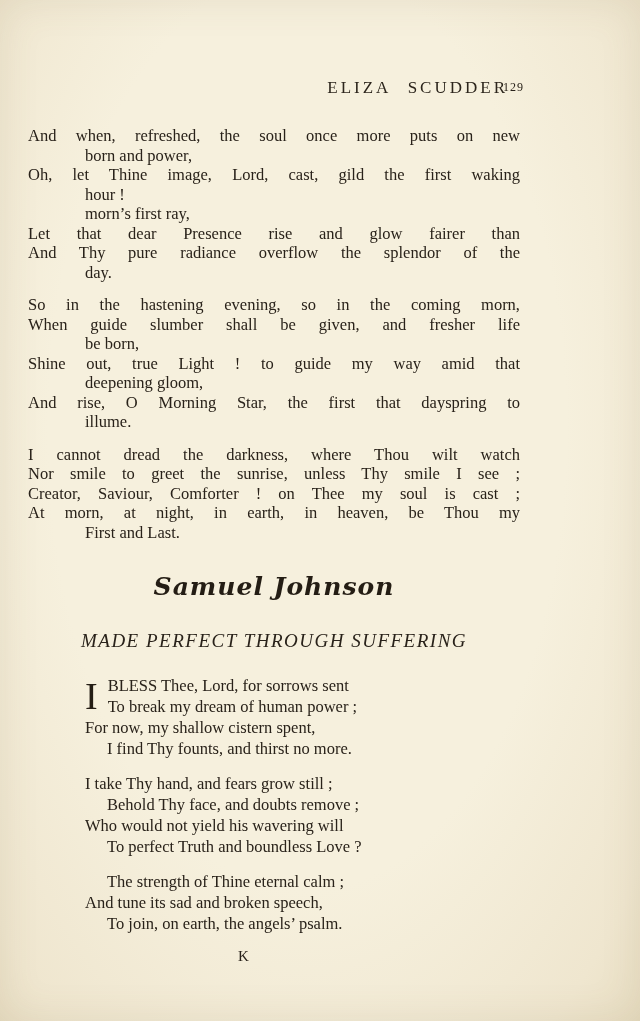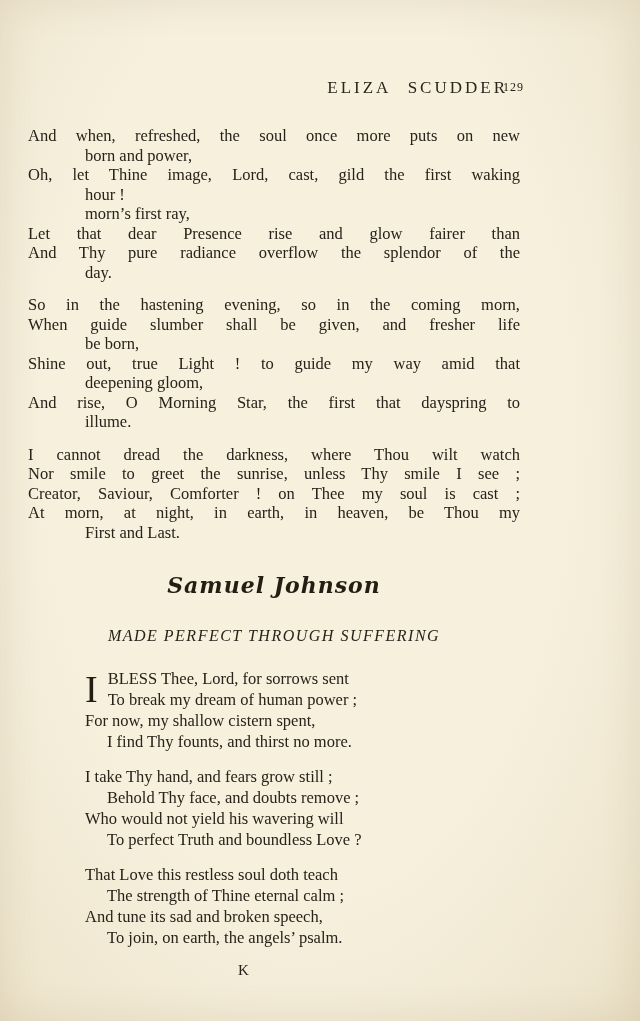--- a/index.html
+++ b/index.html
@@ -26,27 +26,27 @@
   .poem{font-size:16.5px;line-height:19.5px;}
   .poem1{margin-top:24px;}
   .stanza{margin-bottom:13px;}
   .line{min-height:19.5px;}
   .line.justify{text-align:justify;text-align-last:justify;}
   .poem1 .line.indent{padding-left:57px;}
 
   .author{
     margin:30px 0 8px;text-align:center;
     font-family:"DejaVu Serif",serif;
-    font-size:22px;font-weight:bold;font-style:italic;
+    font-size:25px;font-weight:bold;font-style:italic;
     letter-spacing:1px;color:#241d14;
   }
   .poem-title{
     margin:29px 0 0;text-align:center;
     font-style:italic;font-weight:normal;
-    font-size:16px;letter-spacing:1.5px;color:#29221a;
+    font-size:19px;letter-spacing:1.5px;color:#29221a;
   }
 
   .poem2{margin-top:23px;margin-left:57px;line-height:21px;}
   .poem2 .stanza{margin-bottom:14px;}
   .poem2 .line.indent{padding-left:22px;}
   .dropcap{
     float:left;font-size:38px;line-height:40px;
     padding:1px 10px 0 0;color:#241d14;
   }
 
@@ -104,21 +104,20 @@
           <div class="line">For now, my shallow cistern spent,</div>
           <div class="line indent">I find Thy founts, and thirst no more.</div>
         </div>
         <div class="stanza">
           <div class="line">I take Thy hand, and fears grow still ;</div>
           <div class="line indent">Behold Thy face, and doubts remove ;</div>
           <div class="line">Who would not yield his wavering will</div>
           <div class="line indent">To perfect Truth and boundless Love ?</div>
         </div>
         <div class="stanza">
-          <div class="line">That Love this restless soul doth teach</div>
           <div class="line indent">The strength of Thine eternal calm ;</div>
           <div class="line">And tune its sad and broken speech,</div>
           <div class="line indent">To join, on earth, the angels’ psalm.</div>
         </div>
       </div>
 
     <div class="signature">K</div>
 
   </div>
 </div>

